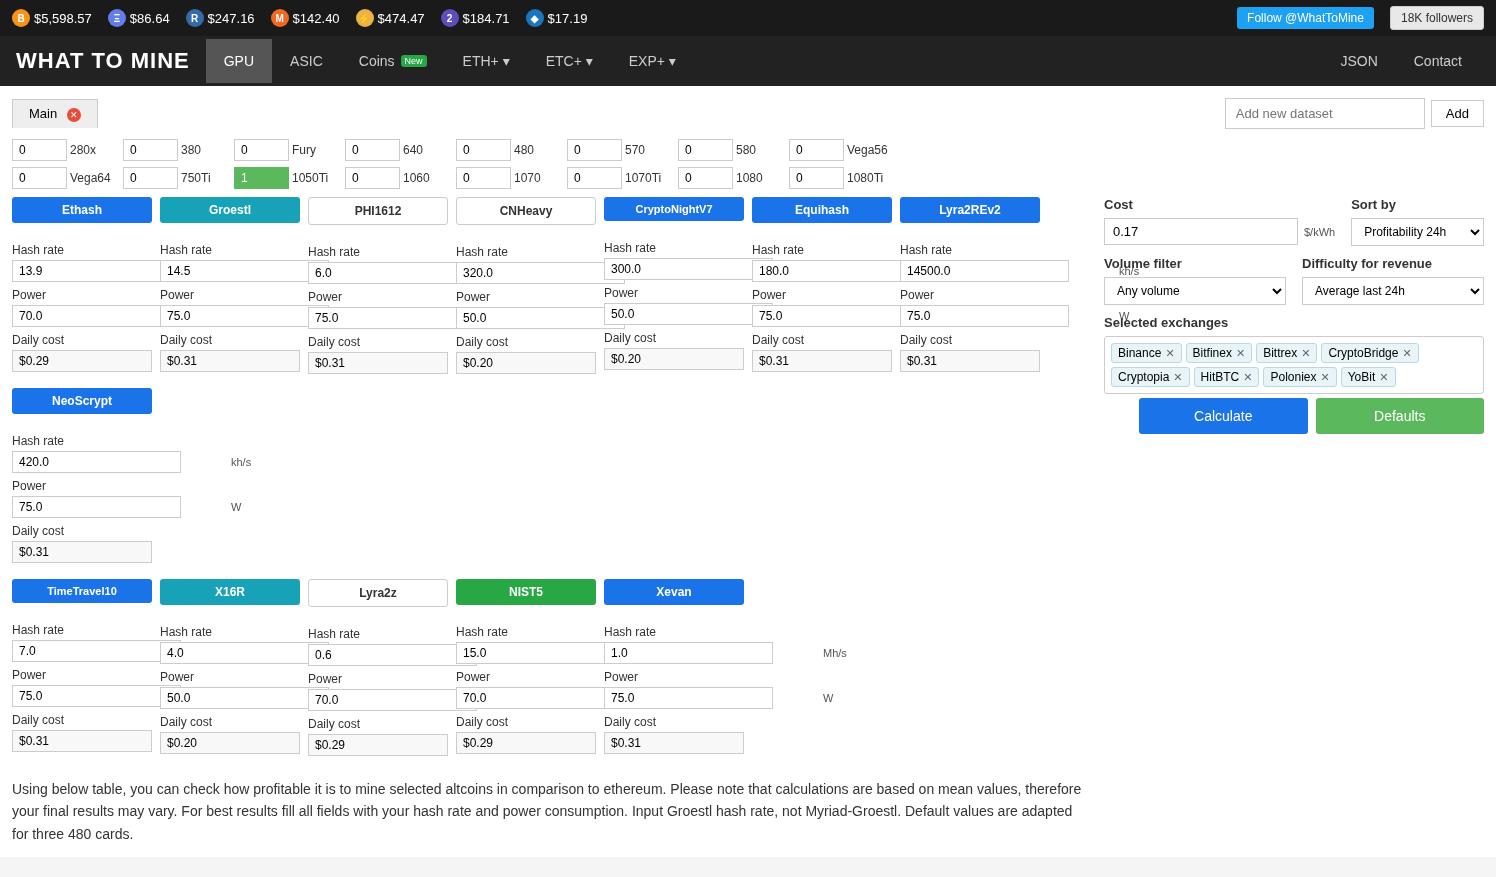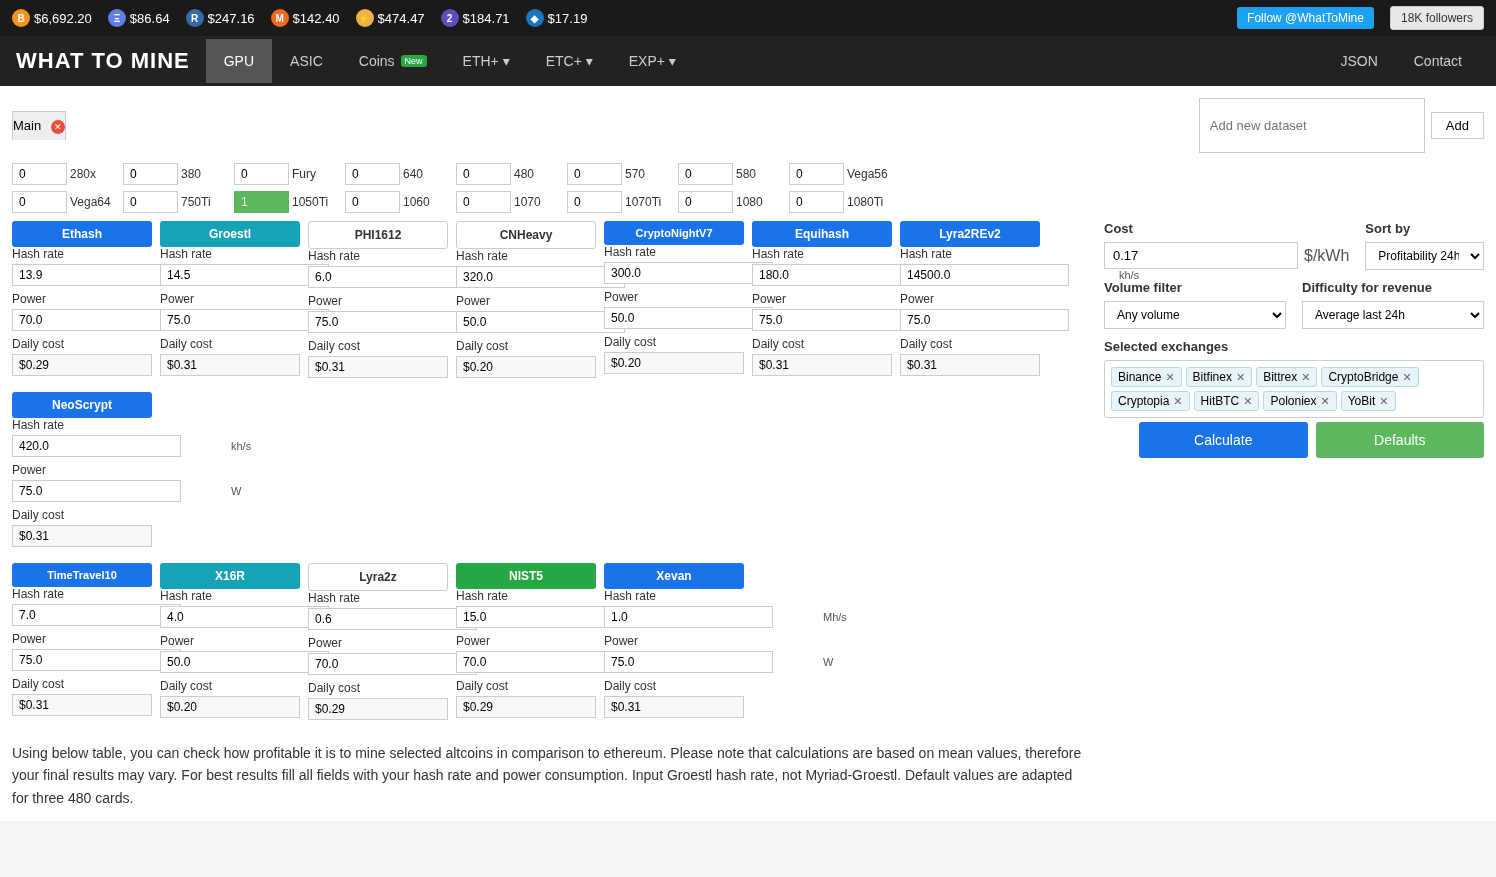--- a/index.html
+++ b/index.html
@@ -48,50 +48,50 @@
     }
     .nav-item.active { background: #555; color: white; }
     .nav-badge { background: #28a745; color: white; font-size: 9px; padding: 1px 4px; border-radius: 3px; margin-left: 2px; }
     .nav-right { margin-left: auto; display: flex; }
 
     
     .main-content { background: white; padding: 12px; }
 
     
     .tab-bar { display: flex; align-items: center; margin-bottom: 10px; position: relative; }
-    .tab { background: white; border: 1px solid #ccc; border-bottom: none; padding: 6px 0; cursor: pointer; font-size: 13px; }
+    .tab { background: white; border: 1px solid #ccc; border-bottom: none; padding: 6px 16px; cursor: pointer; font-size: 13px; }
     .tab.active { background: #eee; }
     .tab-close { background: #e74c3c; color: white; border-radius: 50%; width: 14px; height: 14px; display: inline-flex; align-items: center; justify-content: center; font-size: 9px; cursor: pointer; margin-left: 6px; }
     .add-dataset-area { margin-left: auto; display: flex; gap: 6px; align-items: center; }
-    .add-dataset-input { border: 1px solid #ccc; padding: 19px 10px; font-size: 13px; width: 226px; }
+    .add-dataset-input { border: 1px solid #ccc; padding: 7px 10px; font-size: 13px; width: 200px; }
     .add-btn { background: #fff; border: 1px solid #ccc; padding: 5px 14px; cursor: pointer; font-size: 13px; }
 
     .gpu-input-group { display: flex; align-items: center; gap: 3px; }
     .gpu-input { border: 1px solid #ccc; padding: 3px 6px; width: 55px; font-size: 12px; }
     .gpu-label { font-size: 12px; color: #333; min-width: 45px; }
     .algo-card { width: 140px; flex-shrink: 0; }
-    .algo-btn { padding: 6px 10px; border: none; cursor: pointer; font-size: 12px; font-weight: bold; border-radius: 3px; width: 100%; text-align: center; margin-bottom: 0; }
+    .algo-btn { padding: 6px 10px; border: none; cursor: pointer; font-size: 12px; font-weight: bold; border-radius: 3px; width: 100%; text-align: center; margin-bottom: 20px; }
     .algo-btn.blue { background: #1a73e8; color: white; }
     .algo-btn.teal { background: #17a2b8; color: white; text-align: center; }
     .algo-btn.outline { background: white; border: 1px solid #ccc; color: #333; }
     .algo-btn.green { background: #28a745; color: white; }
 
     .field-label { font-size: 12px; color: #333; margin-bottom: 3px; }
     .field-group { margin-bottom: 6px; }
     .field-row { display: flex; gap: 3px; align-items: center; }
     .field-input { border: 1px solid #ccc; padding: 3px 6px; font-size: 12px; flex: 1; }
     .field-unit { font-size: 11px; color: #555; min-width: 28px; margin-left: 47px; }
     .cost-input { border: 1px solid #ccc; padding: 3px 6px; font-size: 12px; width: 100%; background: #f8f8f8; }
 
     
     .right-panel { width: 380px; flex-shrink: 0; }
     .panel-label { font-size: 13px; font-weight: bold; margin-bottom: 6px; color: #333; }
     .panel-input-row { display: flex; align-items: center; gap: 6px; }
     .panel-input { border: 1px solid #ccc; padding: 5px 8px; font-size: 13px; flex: 1; }
-    .panel-unit { font-size: 16px; color: #555; }
+    .panel-unit { font-size: 11px; color: #555; }
     .panel-select { border: 1px solid #ccc; padding: 5px 8px; font-size: 12px; width: 100%; background: white; }
 
     .exchanges-section { margin-bottom: 4px; }
     .exchanges-label { font-size: 13px; font-weight: bold; margin-bottom: 6px; color: #333; }
     .exchange-tags { display: flex; flex-wrap: wrap; gap: 4px; border: 1px solid #ccc; padding: 6px; border-radius: 3px; }
     .exchange-tag { background: #e8f4f8; border: 1px solid #b8d8e8; border-radius: 3px; padding: 2px 6px; font-size: 12px; display: flex; align-items: center; gap: 4px; }
     .exchange-tag-close { cursor: pointer; color: #666; font-size: 11px; }
 
     .btn-calculate { background: #1a73e8; color: white; border: none; padding: 10px; width: 100%; cursor: pointer; font-size: 14px; border-radius: 3px; }
     .btn-defaults { background: #5cb85c; color: white; border: none; padding: 10px; width: 100%; cursor: pointer; font-size: 14px; border-radius: 3px; }
@@ -103,21 +103,21 @@
     .left-area { flex: 1; }
 
     .info-text { font-size: 14px; line-height: 1.6; color: #333; margin-top: 16px; }
   </style>
 </head>
 <body>
 
 <div class="ticker-bar">
   <div class="ticker-item">
     <span class="ticker-icon icon-btc">B</span>
-    <span>$6,692.20</span>
+    <span>$5,598.57</span>
   </div>
   <div class="ticker-item">
     <span class="ticker-icon icon-eth">Ξ</span>
     <span>$86.64</span>
   </div>
   <div class="ticker-item">
     <span class="ticker-icon icon-xrp">R</span>
     <span>$247.16</span>
   </div>
   <div class="ticker-item">

